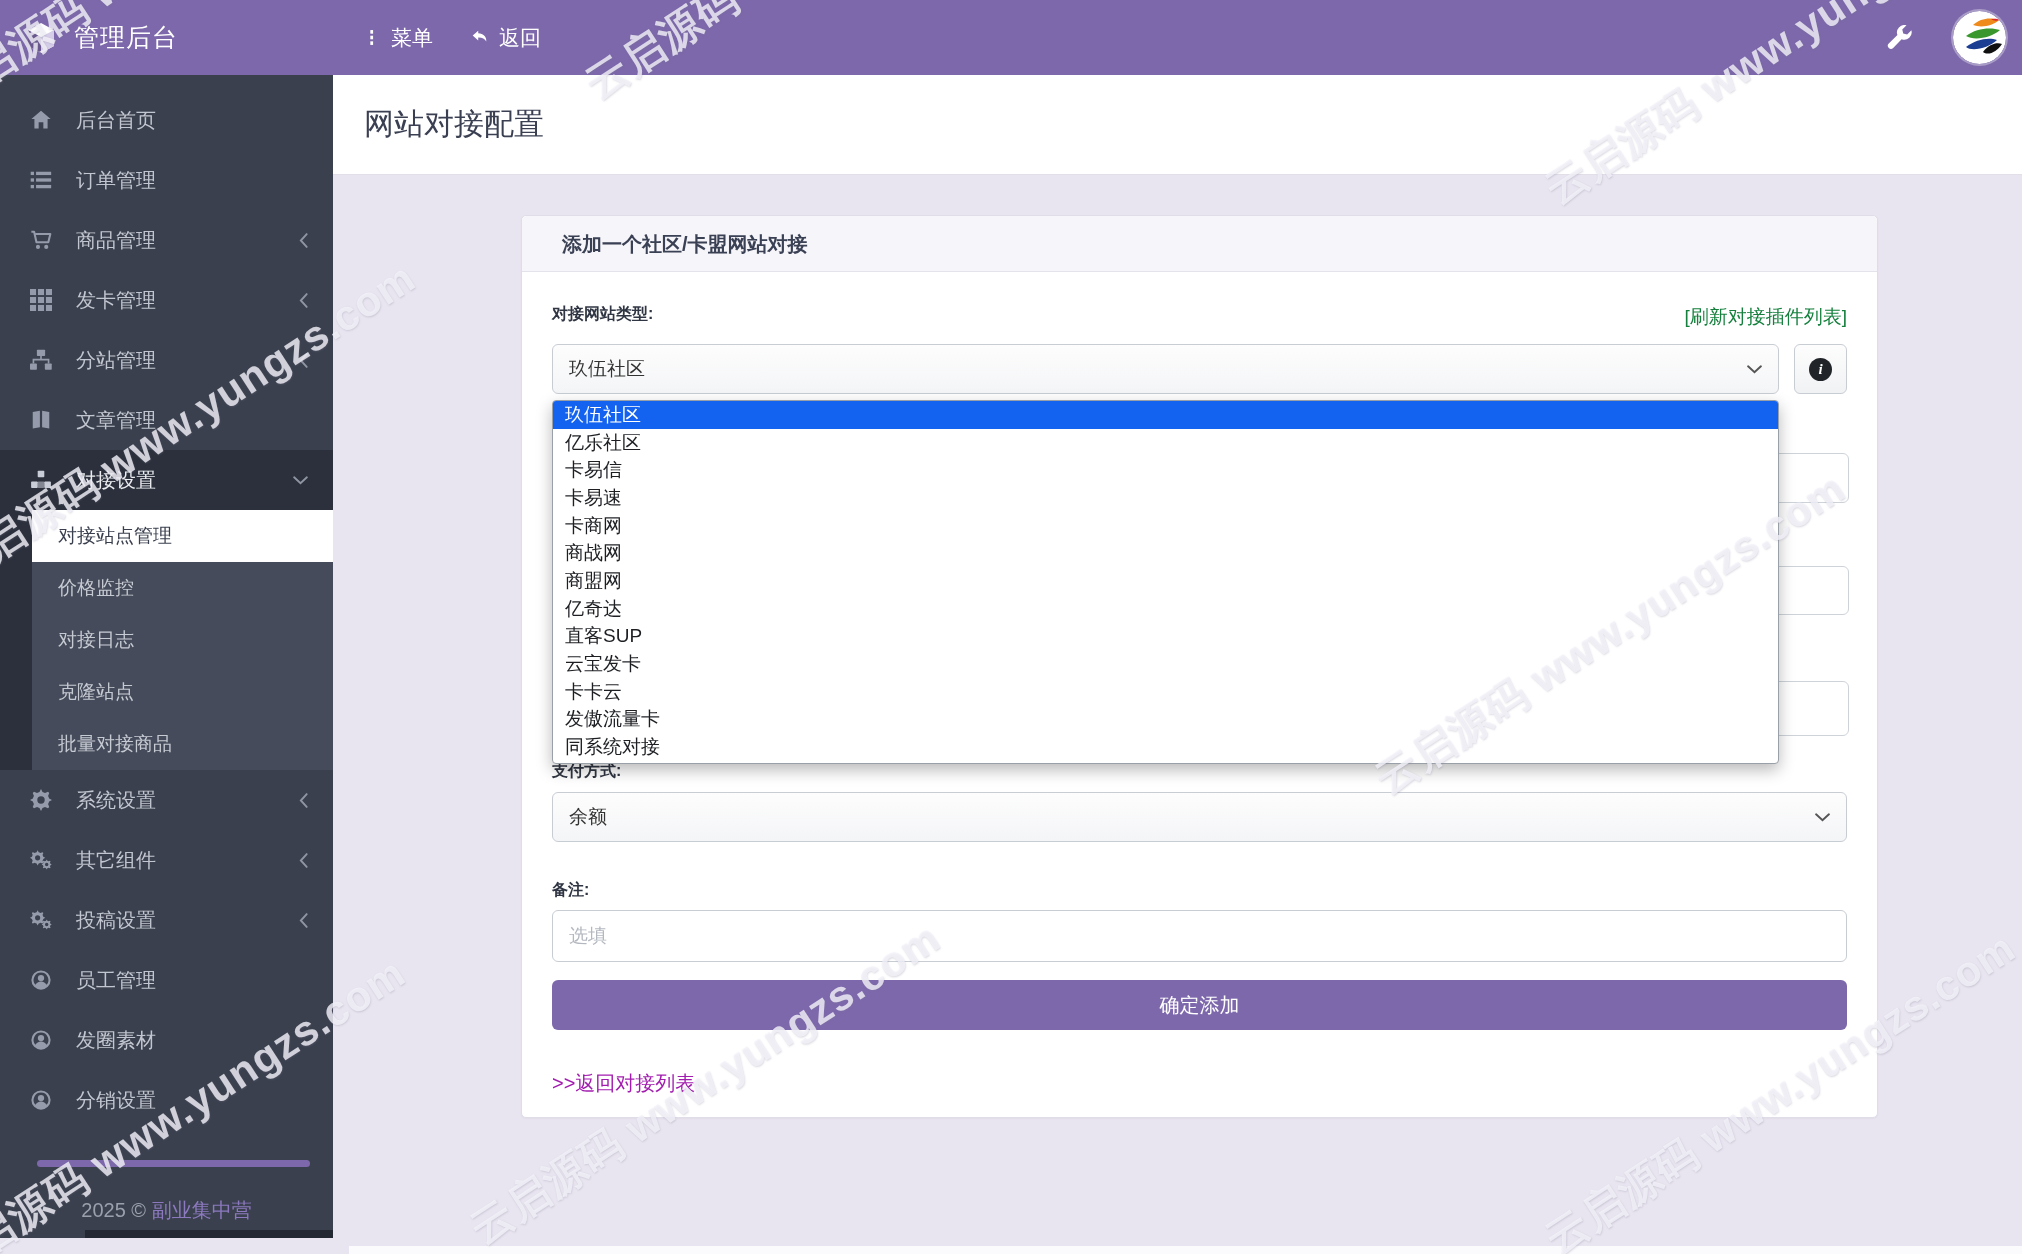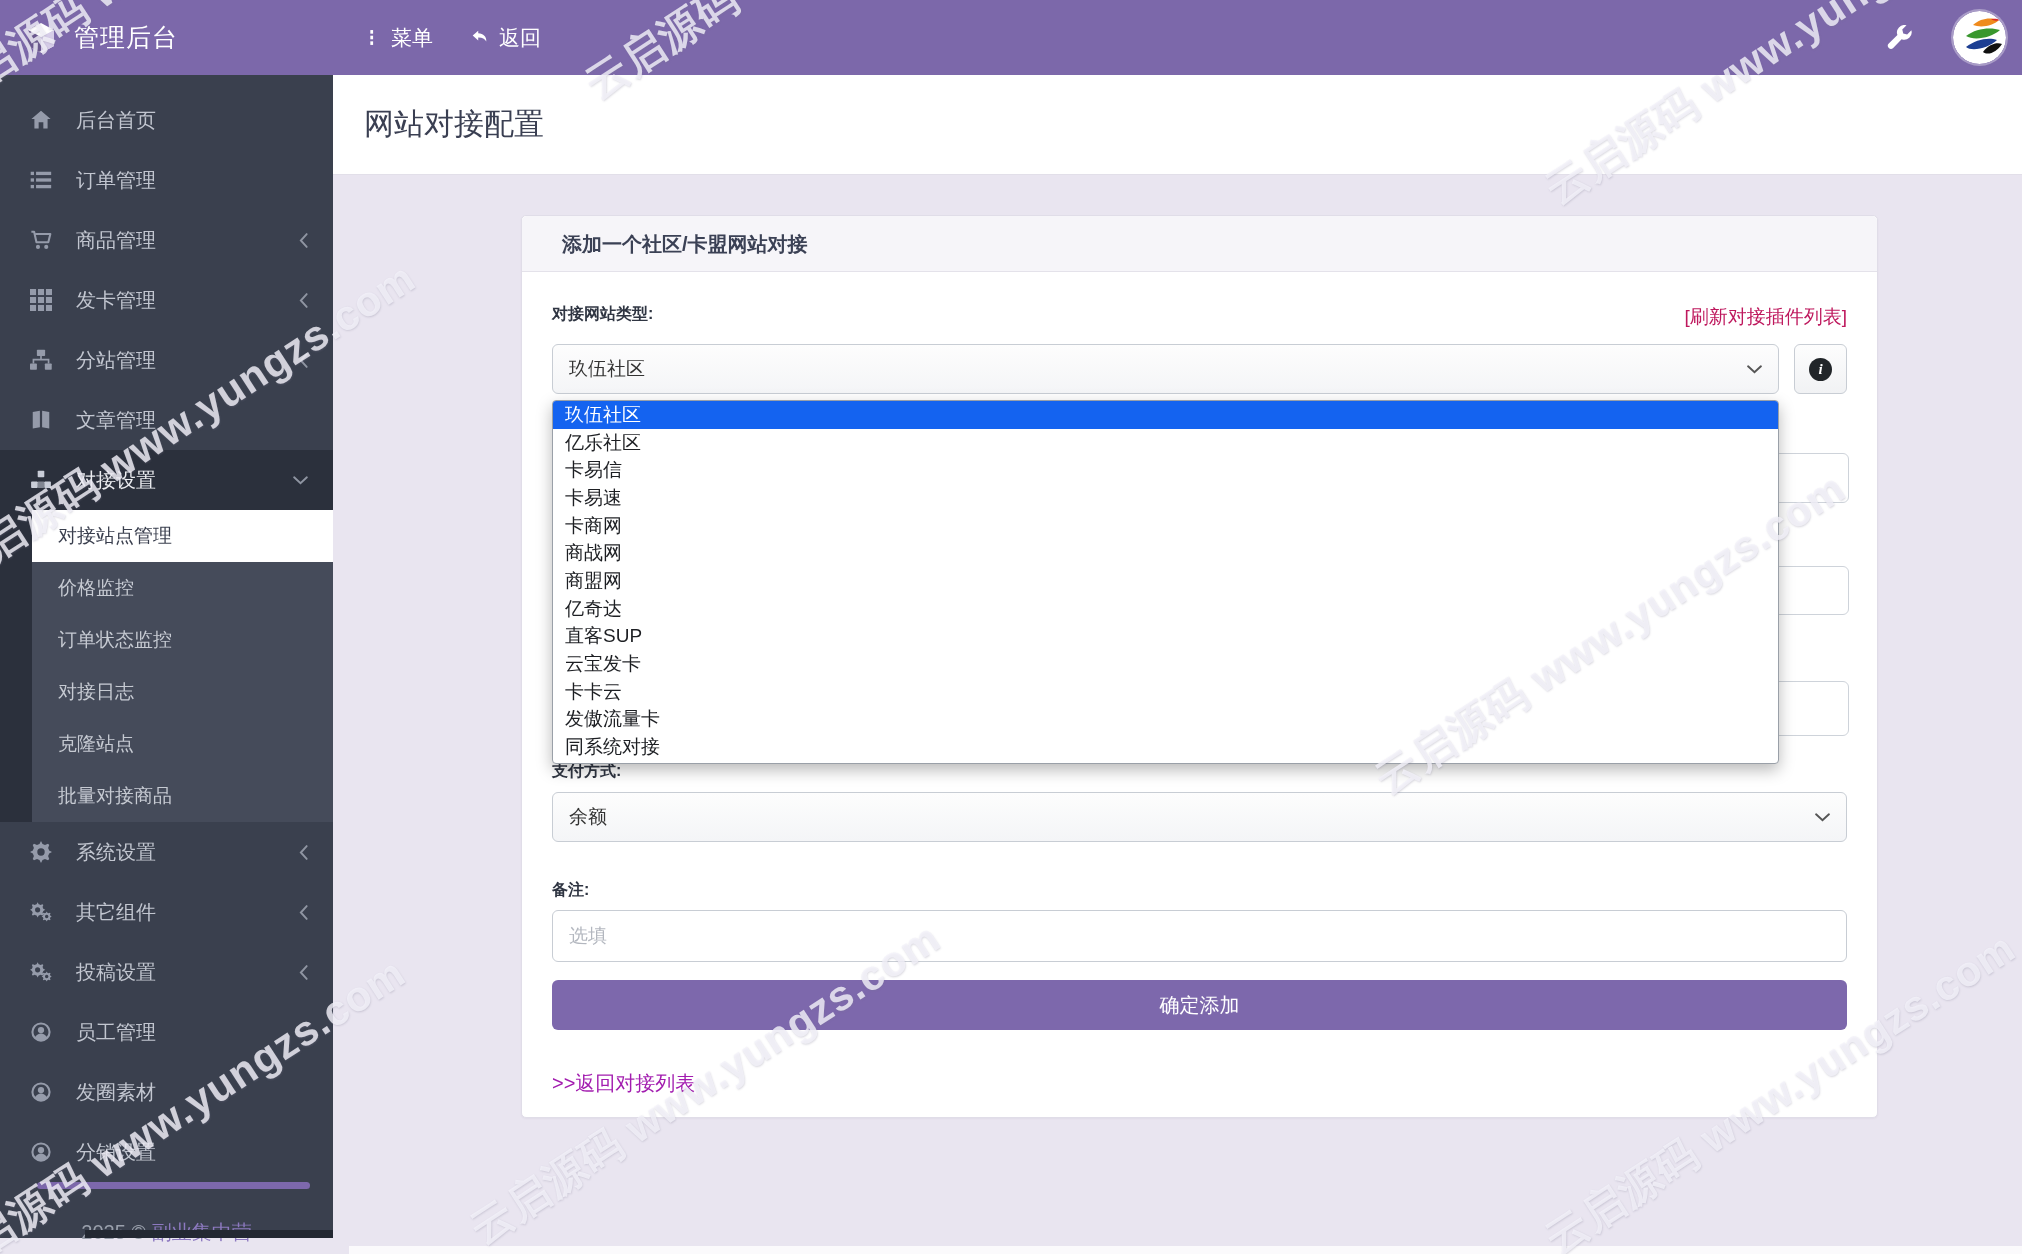--- a/index.html
+++ b/index.html
@@ -55,21 +55,21 @@
 
   
   .card{margin:40px 0 0 172px;width:1355px;background:#fff;border:1px solid #e0dde8;
     border-radius:5px;box-shadow:0 1px 2px rgba(70,60,100,.05);}
   .card-header{height:56px;line-height:56px;background:#f6f5f9;border-bottom:1px solid #e4e2ea;
     padding-left:40px;font-size:20px;font-weight:bold;color:#3b4155;border-radius:5px 5px 0 0;box-sizing:border-box;}
   .card-body{position:relative;padding:32px 30px 20px;}
 
   .label-row{display:flex;justify-content:space-between;align-items:flex-end;height:26px;}
   .f-label{font-size:16px;font-weight:bold;color:#2f3542;display:block;height:26px;}
-  .refresh-link{font-size:19px;color:#be185d;text-decoration:none;cursor:pointer;}
+  .refresh-link{font-size:19px;color:#15803d;text-decoration:none;cursor:pointer;}
 
   .select-row{display:flex;margin-top:14px;align-items:flex-start;}
   .select-wrap{flex:1;position:relative;}
   .select{height:50px;border:1px solid #c8cdd4;border-radius:6px;background:linear-gradient(#fdfdfd,#f4f5f7);
     display:flex;align-items:center;justify-content:space-between;padding:0 16px;font-size:19px;
     color:#333;cursor:pointer;box-sizing:border-box;}
   .select.full{margin-top:5px;}
   .sel-chev{display:inline-flex;}
   .sel-chev svg{width:15px;height:9px;}
   .info-btn{width:53px;height:50px;margin-left:15px;border:1px solid #c8cdd4;border-radius:6px;
@@ -256,21 +256,20 @@
           <span class="side-chev">
             <svg viewBox="0 0 16 10" style="width: 17px; height: 11px;">
               <path d="M2 2l6 5.5L14 2" fill="none" stroke="currentColor" stroke-width="1.8" stroke-linecap="round"></path>
             </svg>
           </span>
         </div>
         <div class="submenu-wrap">
           <div class="submenu">
             <div class="sub-item active">对接站点管理</div>
             <div class="sub-item">价格监控</div>
-            <div class="sub-item">订单状态监控</div>
             <div class="sub-item">对接日志</div>
             <div class="sub-item">克隆站点</div>
             <div class="sub-item">批量对接商品</div>
           </div>
         </div>
         <div class="side-item">
           <span class="s-ic">
             <svg class="ic" viewBox="0 0 16 16" fill="currentColor">
               <path fill-rule="evenodd" d="M8 0 9.1 2.1A6.1 6.1 0 0 1 10.9 2.85L13.1 2 14 2.9 13.15 5.1A6.1 6.1 0 0 1 13.9 6.9L16 8 13.9 9.1A6.1 6.1 0 0 1 13.15 10.9L14 13.1 13.1 14 10.9 13.15A6.1 6.1 0 0 1 9.1 13.9L8 16 6.9 13.9A6.1 6.1 0 0 1 5.1 13.15L2.9 14 2 13.1 2.85 10.9A6.1 6.1 0 0 1 2.1 9.1L0 8 2.1 6.9A6.1 6.1 0 0 1 2.85 5.1L2 2.9 2.9 2 5.1 2.85A6.1 6.1 0 0 1 6.9 2.1Z M8 5.3A2.7 2.7 0 1 0 8 10.7 2.7 2.7 0 1 0 8 5.3Z"></path>
             </svg>

